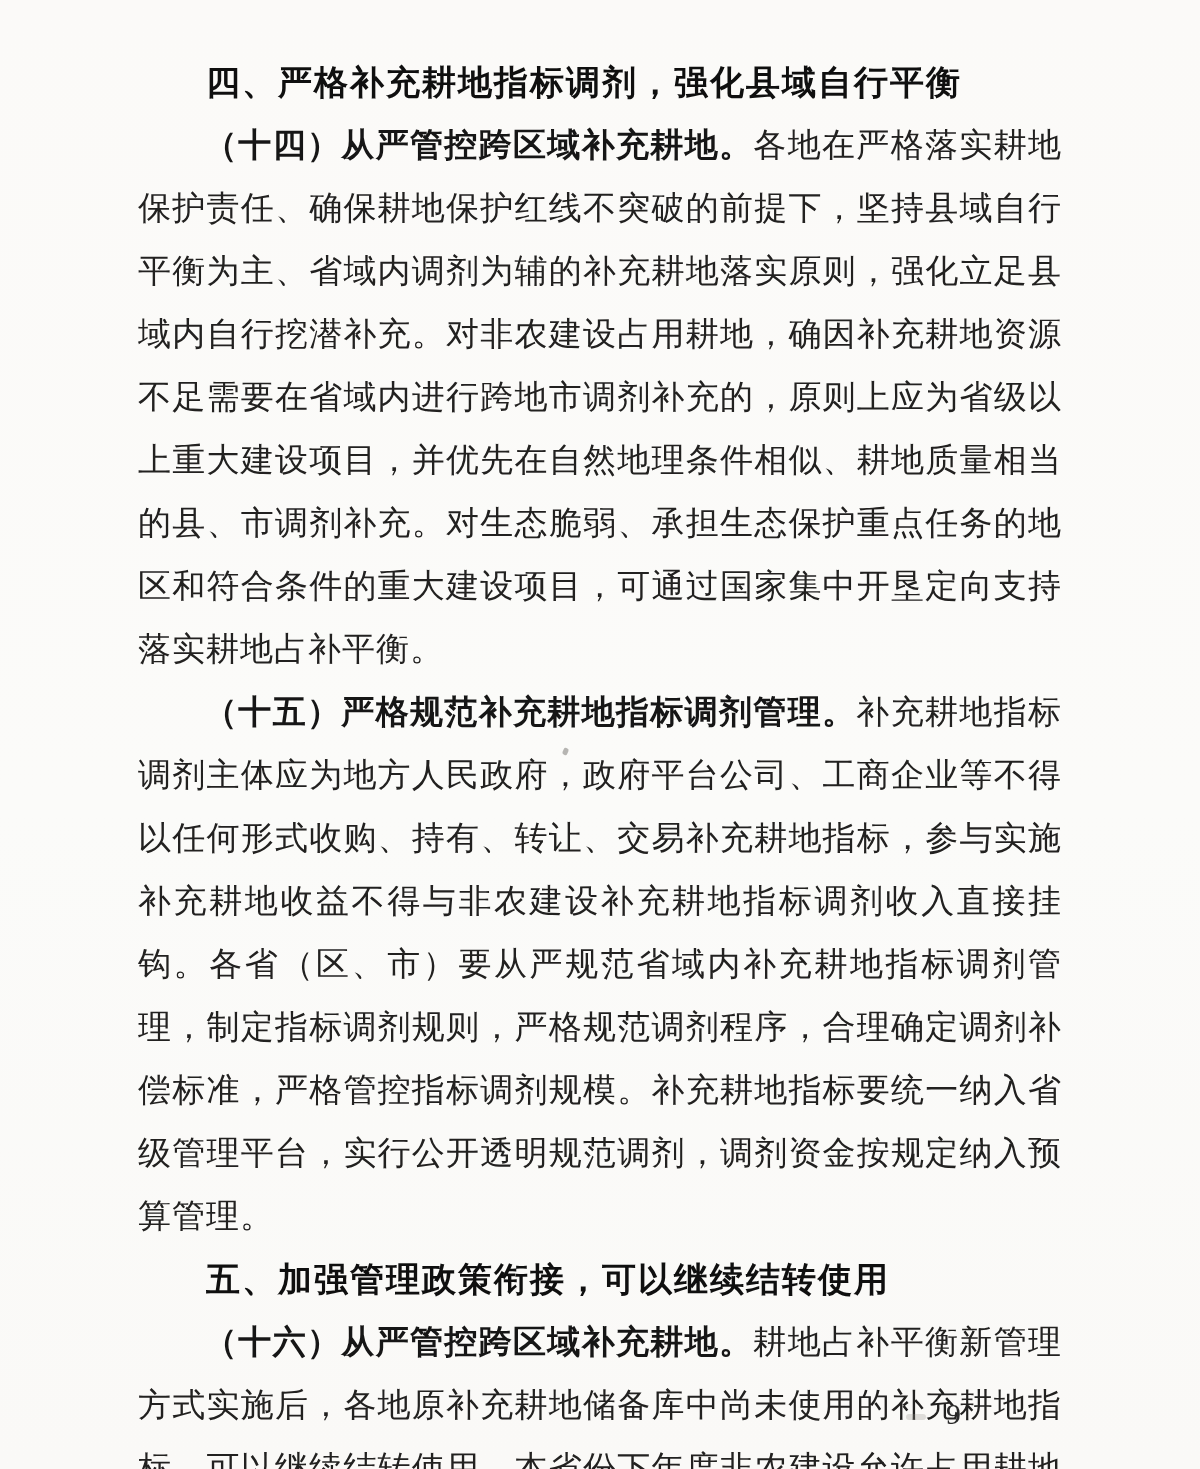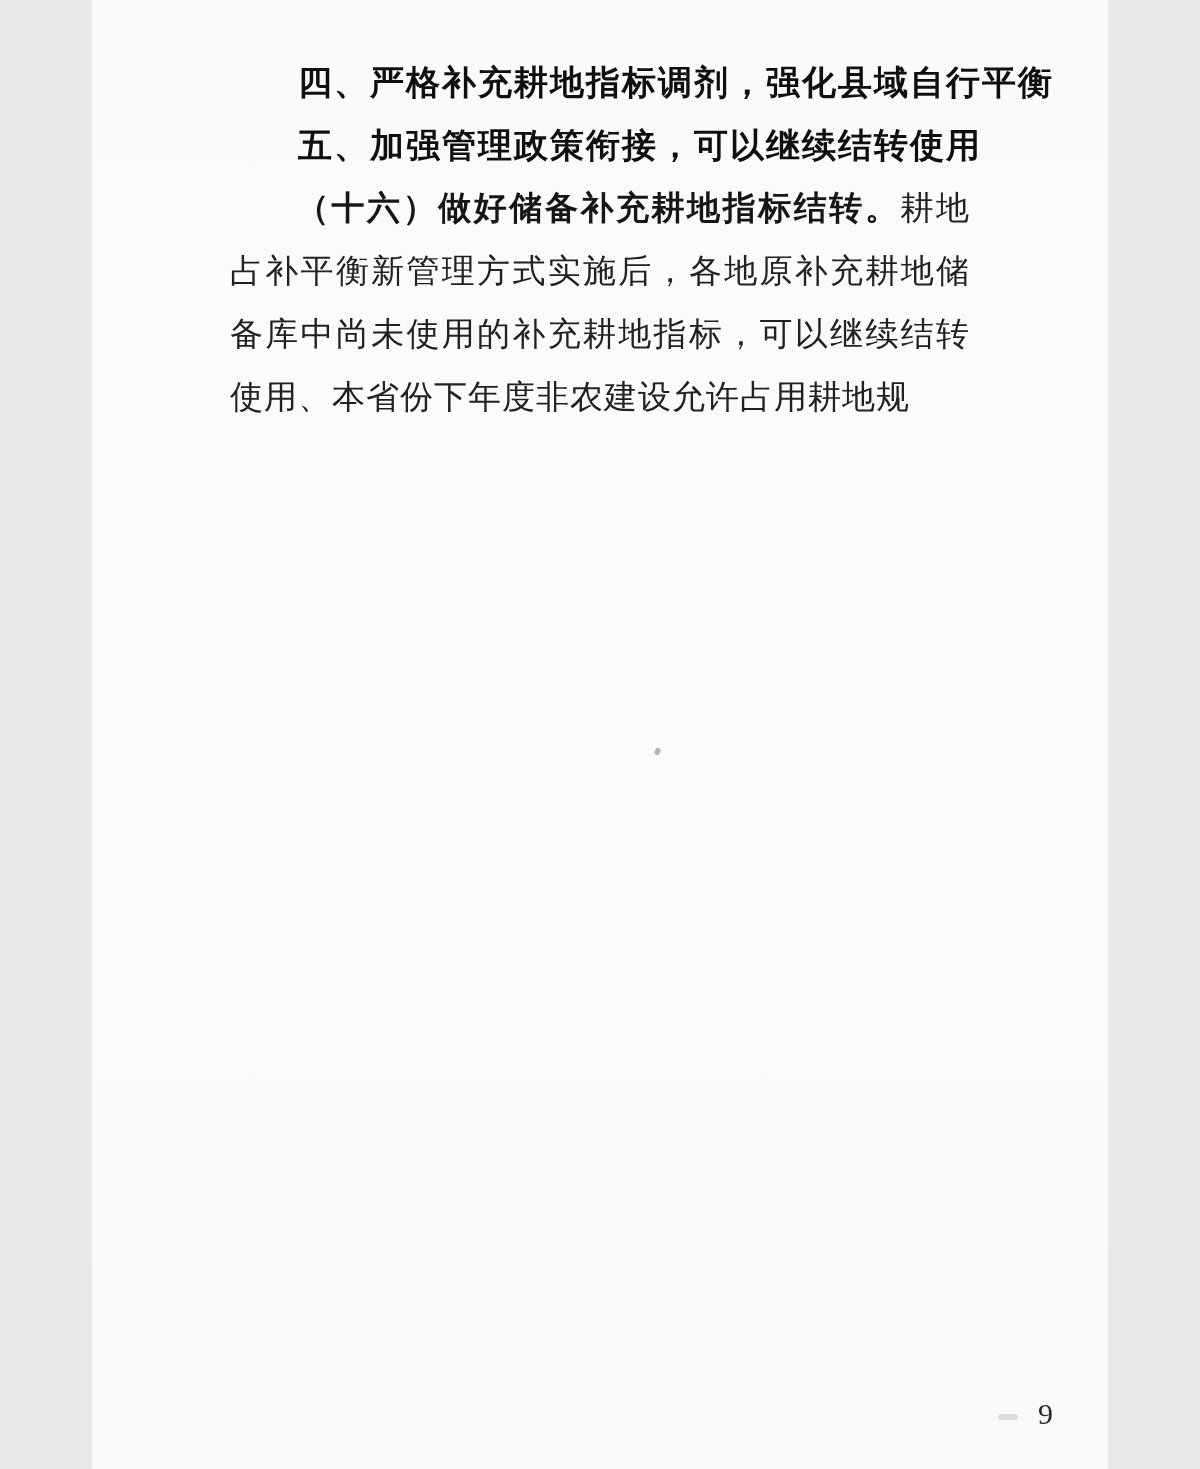--- a/index.html
+++ b/index.html
@@ -2,21 +2,21 @@
 <html lang="zh"><head>
 <meta charset="utf-8">
 <style>
   html, body {
     margin: 0;
     padding: 0;
     background: #e9e8e6;
   }
   .page {
     position: relative;
-    width: 1016px;
+    width: 1200px;
     height: 1469px;
     margin: 0 auto;
     box-sizing: border-box;
     padding: 51px 138px 0 138px;
     background: linear-gradient(180deg, #fbfaf8 0%, #fbfbf9 55%, #faf9f7 100%);
     color: #1e1e1e;
     font-family: "Liberation Serif", "DejaVu Serif", serif;
     overflow: hidden;
   }
   .doc-heading {
@@ -75,24 +75,26 @@
     border-radius: 3px;
   }
 </style>
 </head>
 <body>
 
 <div class="page">
 
   <h2 class="doc-heading">四、严格补充耕地指标调剂，强化县域自行平衡</h2>
 
+  <p class="doc-para"><span class="para-lead">（十四）从严管控跨区域补充耕地。</span><span>各地在严格落实耕地保护责任、确保耕地保护红线不突破的前提下，坚持县域自行平衡为主、省域内调剂为辅的补充耕地落实原则，强化立足县域内自行挖潜补充。对非农建设占用耕地，确因补充耕地资源不足需要在省域内进行跨地市调剂补充的，原则上应为省级以上重大建设项目，并优先在自然地理条件相似、耕地质量相当的县、市调剂补充。对生态脆弱、承担生态保护重点任务的地区和符合条件的重大建设项目，可通过国家集中开垦定向支持落实耕地占补平衡。</span></p>
 
+  <p class="doc-para"><span class="para-lead">（十五）严格规范补充耕地指标调剂管理。</span><span>补充耕地指标调剂主体应为地方人民政府，政府平台公司、工商企业等不得以任何形式收购、持有、转让、交易补充耕地指标，参与实施补充耕地收益不得与非农建设补充耕地指标调剂收入直接挂钩。各省（区、市）要从严规范省域内补充耕地指标调剂管理，制定指标调剂规则，严格规范调剂程序，合理确定调剂补偿标准，严格管控指标调剂规模。补充耕地指标要统一纳入省级管理平台，实行公开透明规范调剂，调剂资金按规定纳入预算管理。</span></p>
 
   <h2 class="doc-heading">五、加强管理政策衔接，可以继续结转使用</h2>
 
-  <p class="doc-para"><span class="para-lead">（十六）做好储备补充耕地指标结转。</span><span>耕地占补平衡新管理方式实施后，各地原补充耕地储备库中尚未使用的补充耕地指标，可以继续结转使用、本省份下年度非农建设允许占用耕地规</span></p>
+  <p class="doc-para"><span class="para-lead">（十六）从严管控跨区域补充耕地。</span><span>耕地占补平衡新管理方式实施后，各地原补充耕地储备库中尚未使用的补充耕地指标，可以继续结转使用、本省份下年度非农建设允许占用耕地规</span></p>
 
   <span class="artifact-dot"></span>
   <span class="artifact-smudge"></span>
 
   <div class="page-number">9</div>
 
 </div>
 
 </body></html>

